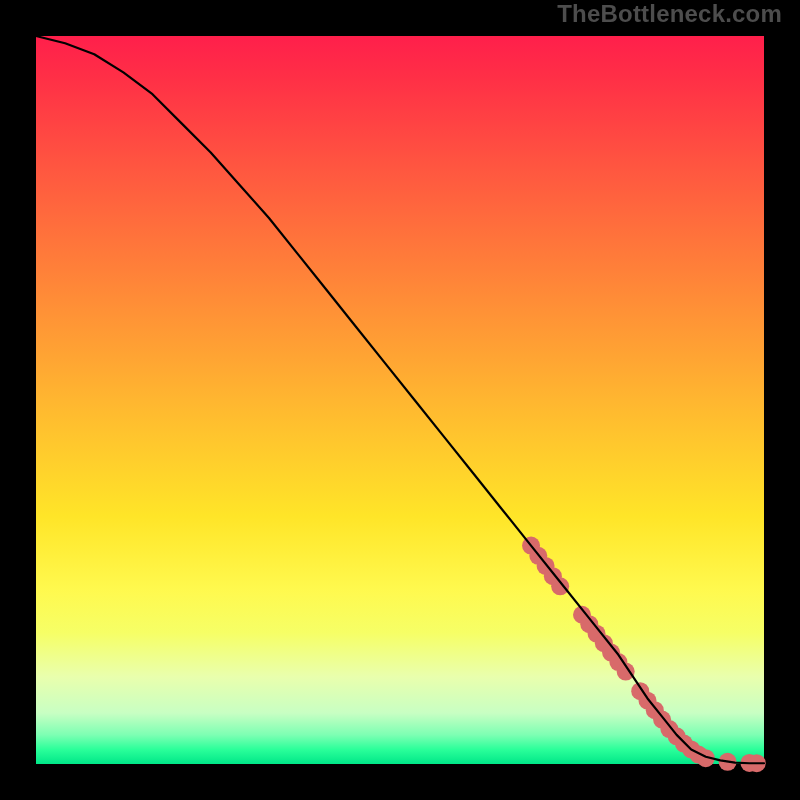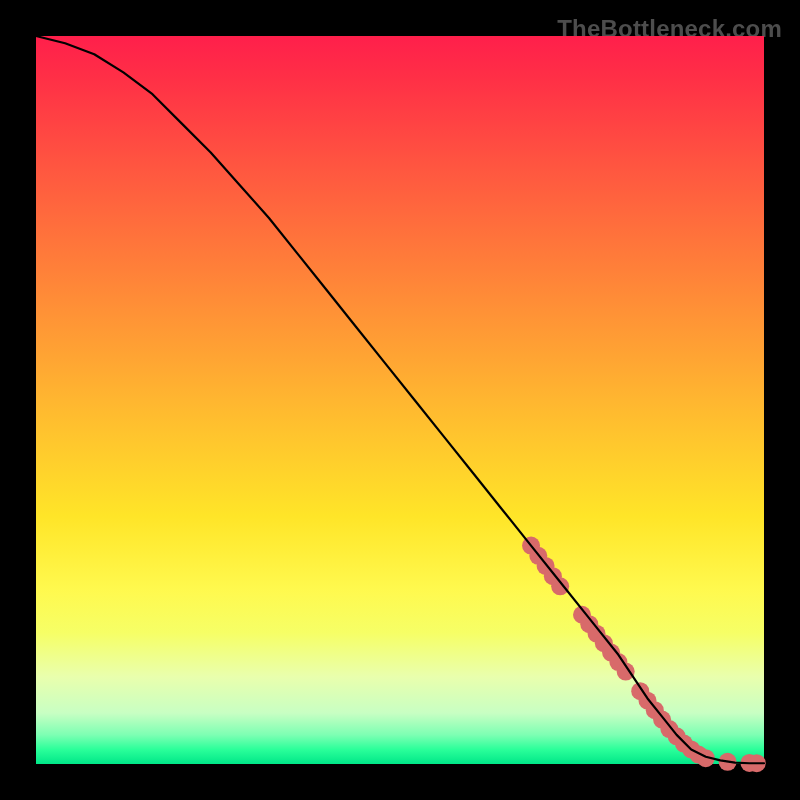--- a/index.html
+++ b/index.html
@@ -12,21 +12,21 @@
     font-family: Arial, Helvetica, sans-serif;
   }
   .frame {
     position: relative;
     width: 800px;
     height: 800px;
     background: #000;
   }
   .watermark {
     position: absolute;
-    top: 15px;
+    top: 0;
     right: 18px;
     font-size: 24px;
     font-weight: 600;
     color: #4d4d4d;
     letter-spacing: 0.2px;
     user-select: none;
   }
   .plot {
     position: absolute;
     left: 36px;

